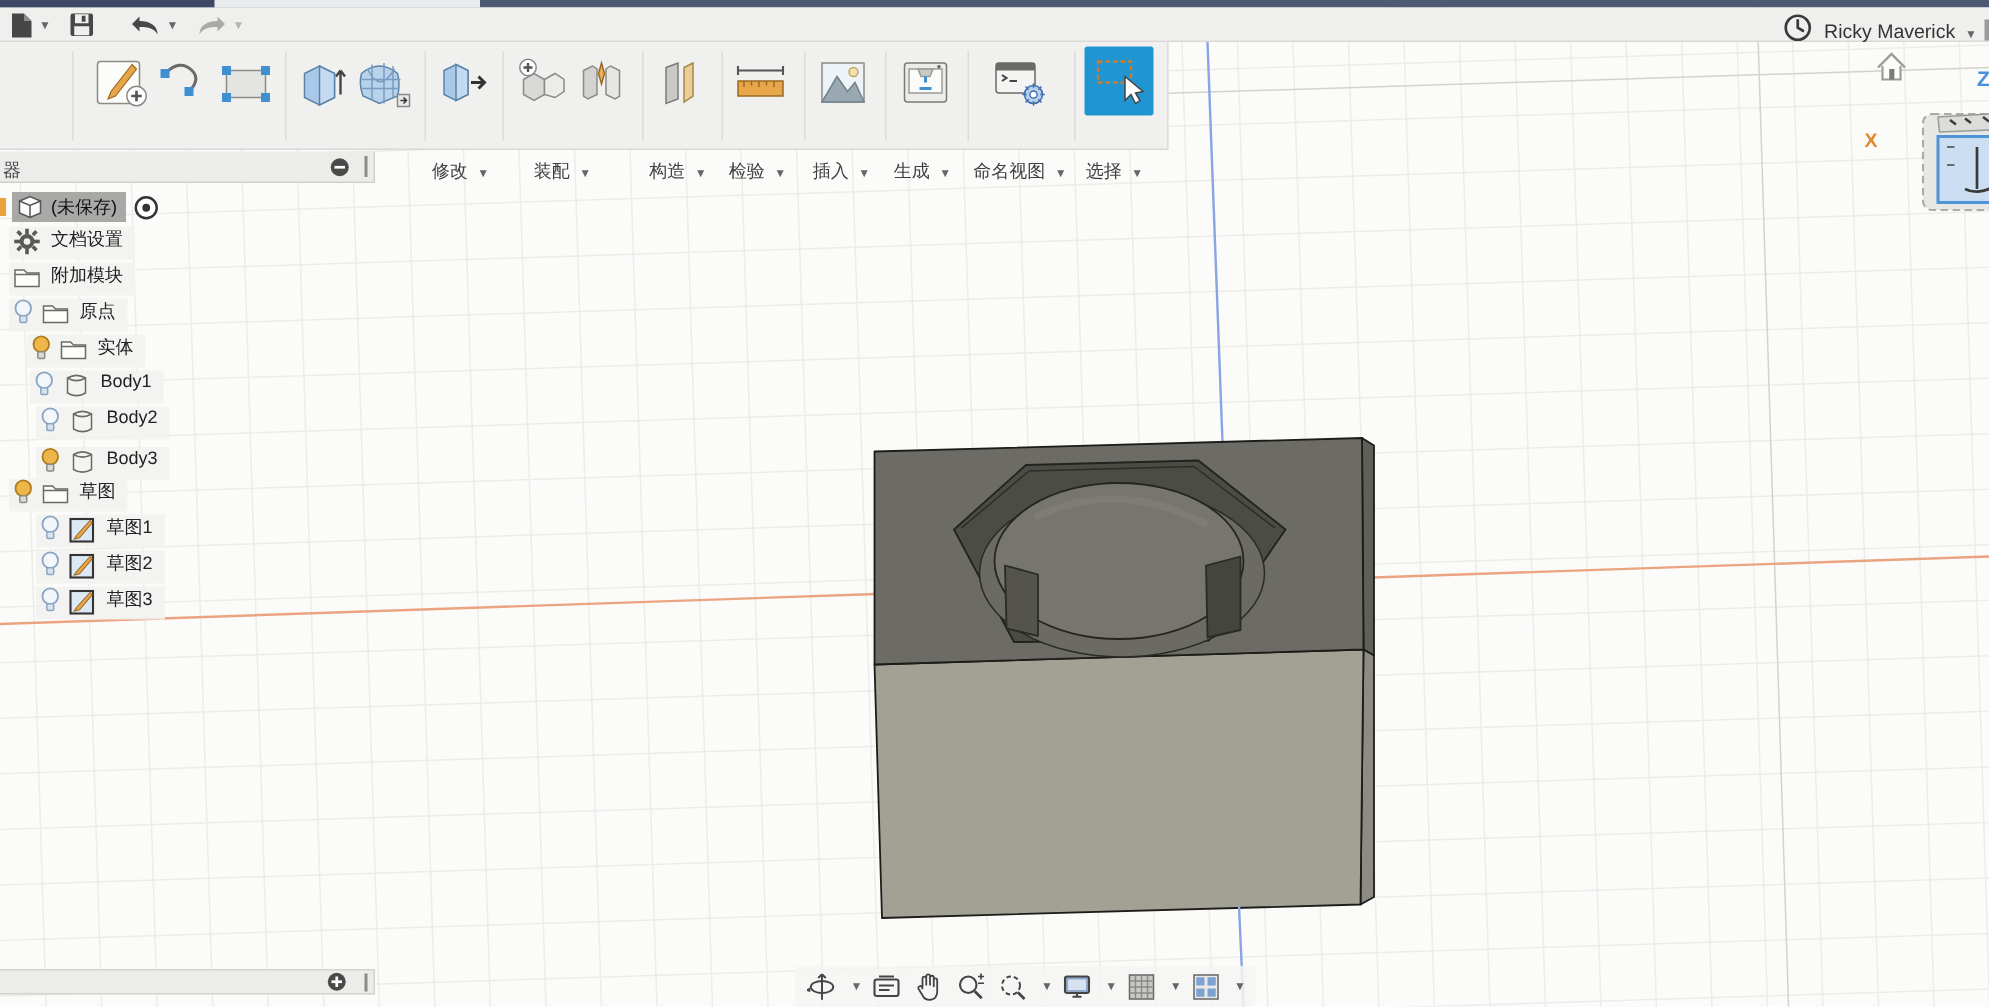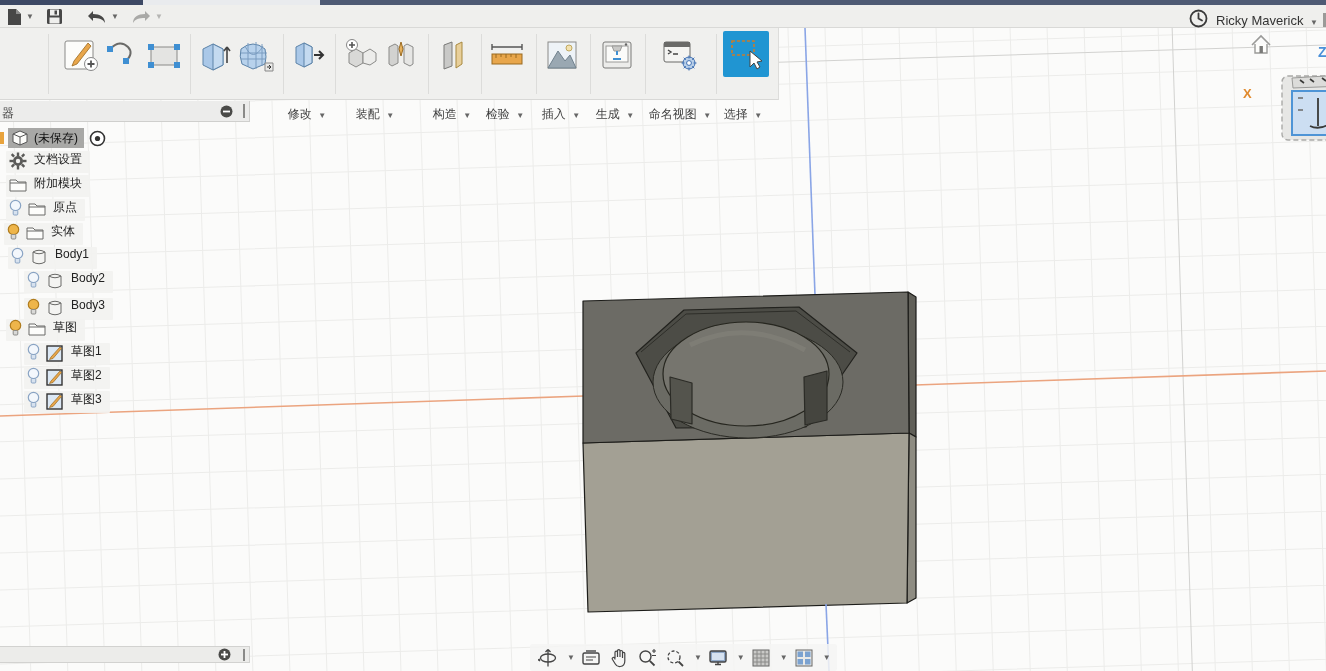--- a/index.html
+++ b/index.html
@@ -341,35 +341,35 @@
           <rect x="5.2" y="11.5" width="4.6" height="4.5" rx="1" fill="#d7e2ef" stroke="#8aa4c4"></rect>
         </svg>
       <svg class="micon" viewBox="0 0 20 20">
           <path d="M2,5 h6 l2,2 h8 v9 h-16 z" fill="#fdfdfb" stroke="#6a6a68"></path>
           <path d="M2,8 h16" stroke="#6a6a68"></path>
         </svg>
       <span class="lbl">原点</span>
     </div>
   </div>
 
-  <div class="brow" style="left:4px;top:122px">
+  <div class="brow" style="left:18px;top:122px">
     <div class="rowbg">
       <svg class="bulb" viewBox="0 0 15 18">
           <circle cx="7.5" cy="6.5" r="5.2" fill="#eeb54a" stroke="#b07c1e" stroke-width="1.2"></circle>
           <rect x="5.2" y="11.5" width="4.6" height="4.5" rx="1" fill="#d9d9d7" stroke="#8a8a88"></rect>
         </svg>
       <svg class="micon" viewBox="0 0 20 20">
           <path d="M2,5 h6 l2,2 h8 v9 h-16 z" fill="#fdfdfb" stroke="#6a6a68"></path>
           <path d="M2,8 h16" stroke="#6a6a68"></path>
         </svg>
       <span class="lbl">实体</span>
     </div>
   </div>
 
-  <div class="brow" style="left:8px;top:146px">
+  <div class="brow" style="left:20px;top:146px">
     <div class="rowbg">
       <svg class="bulb" viewBox="0 0 15 18">
           <circle cx="7.5" cy="6.5" r="5.2" fill="#f3f7fc" stroke="#8aa4c4" stroke-width="1.2"></circle>
           <rect x="5.2" y="11.5" width="4.6" height="4.5" rx="1" fill="#d7e2ef" stroke="#8aa4c4"></rect>
         </svg>
       <svg class="micon" viewBox="0 0 20 20">
           <path d="M4,5 q6,-3.5 12,0 v10 q-6,3.5 -12,0 z" fill="#f4f4f2" stroke="#6a6a68"></path>
           <path d="M4,5 q6,3.5 12,0" fill="none" stroke="#6a6a68"></path>
         </svg>
       <span class="lbl">Body1</span>

